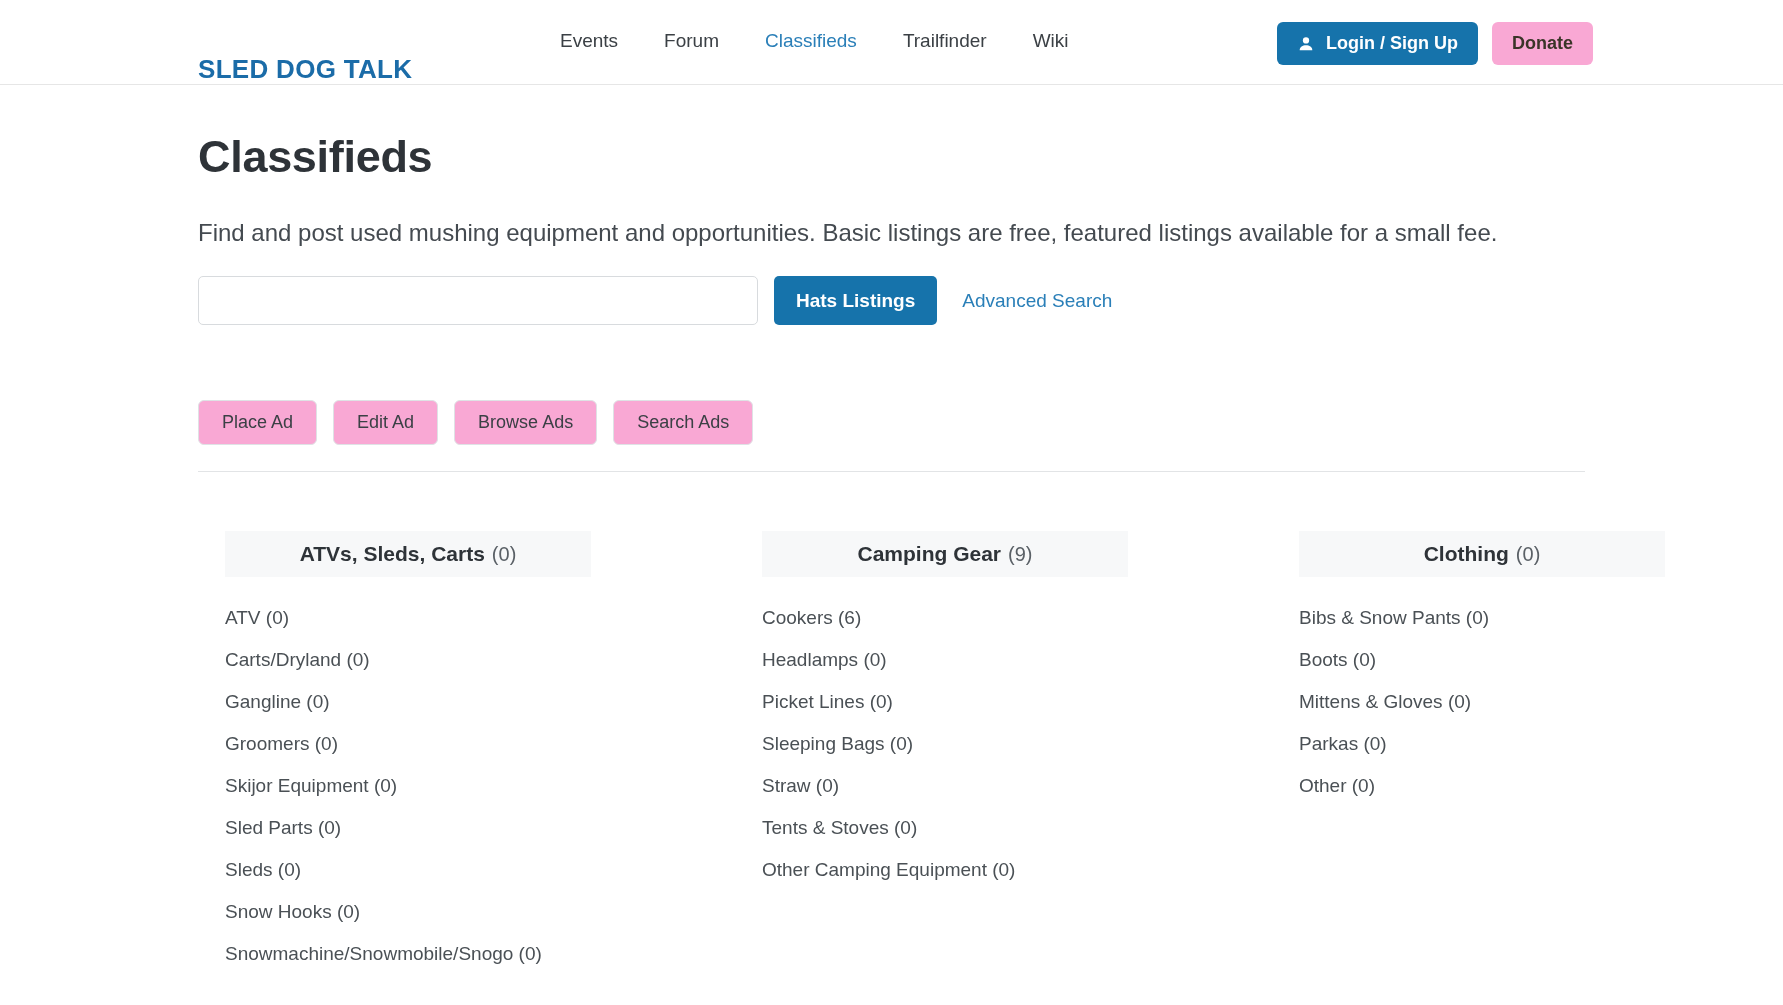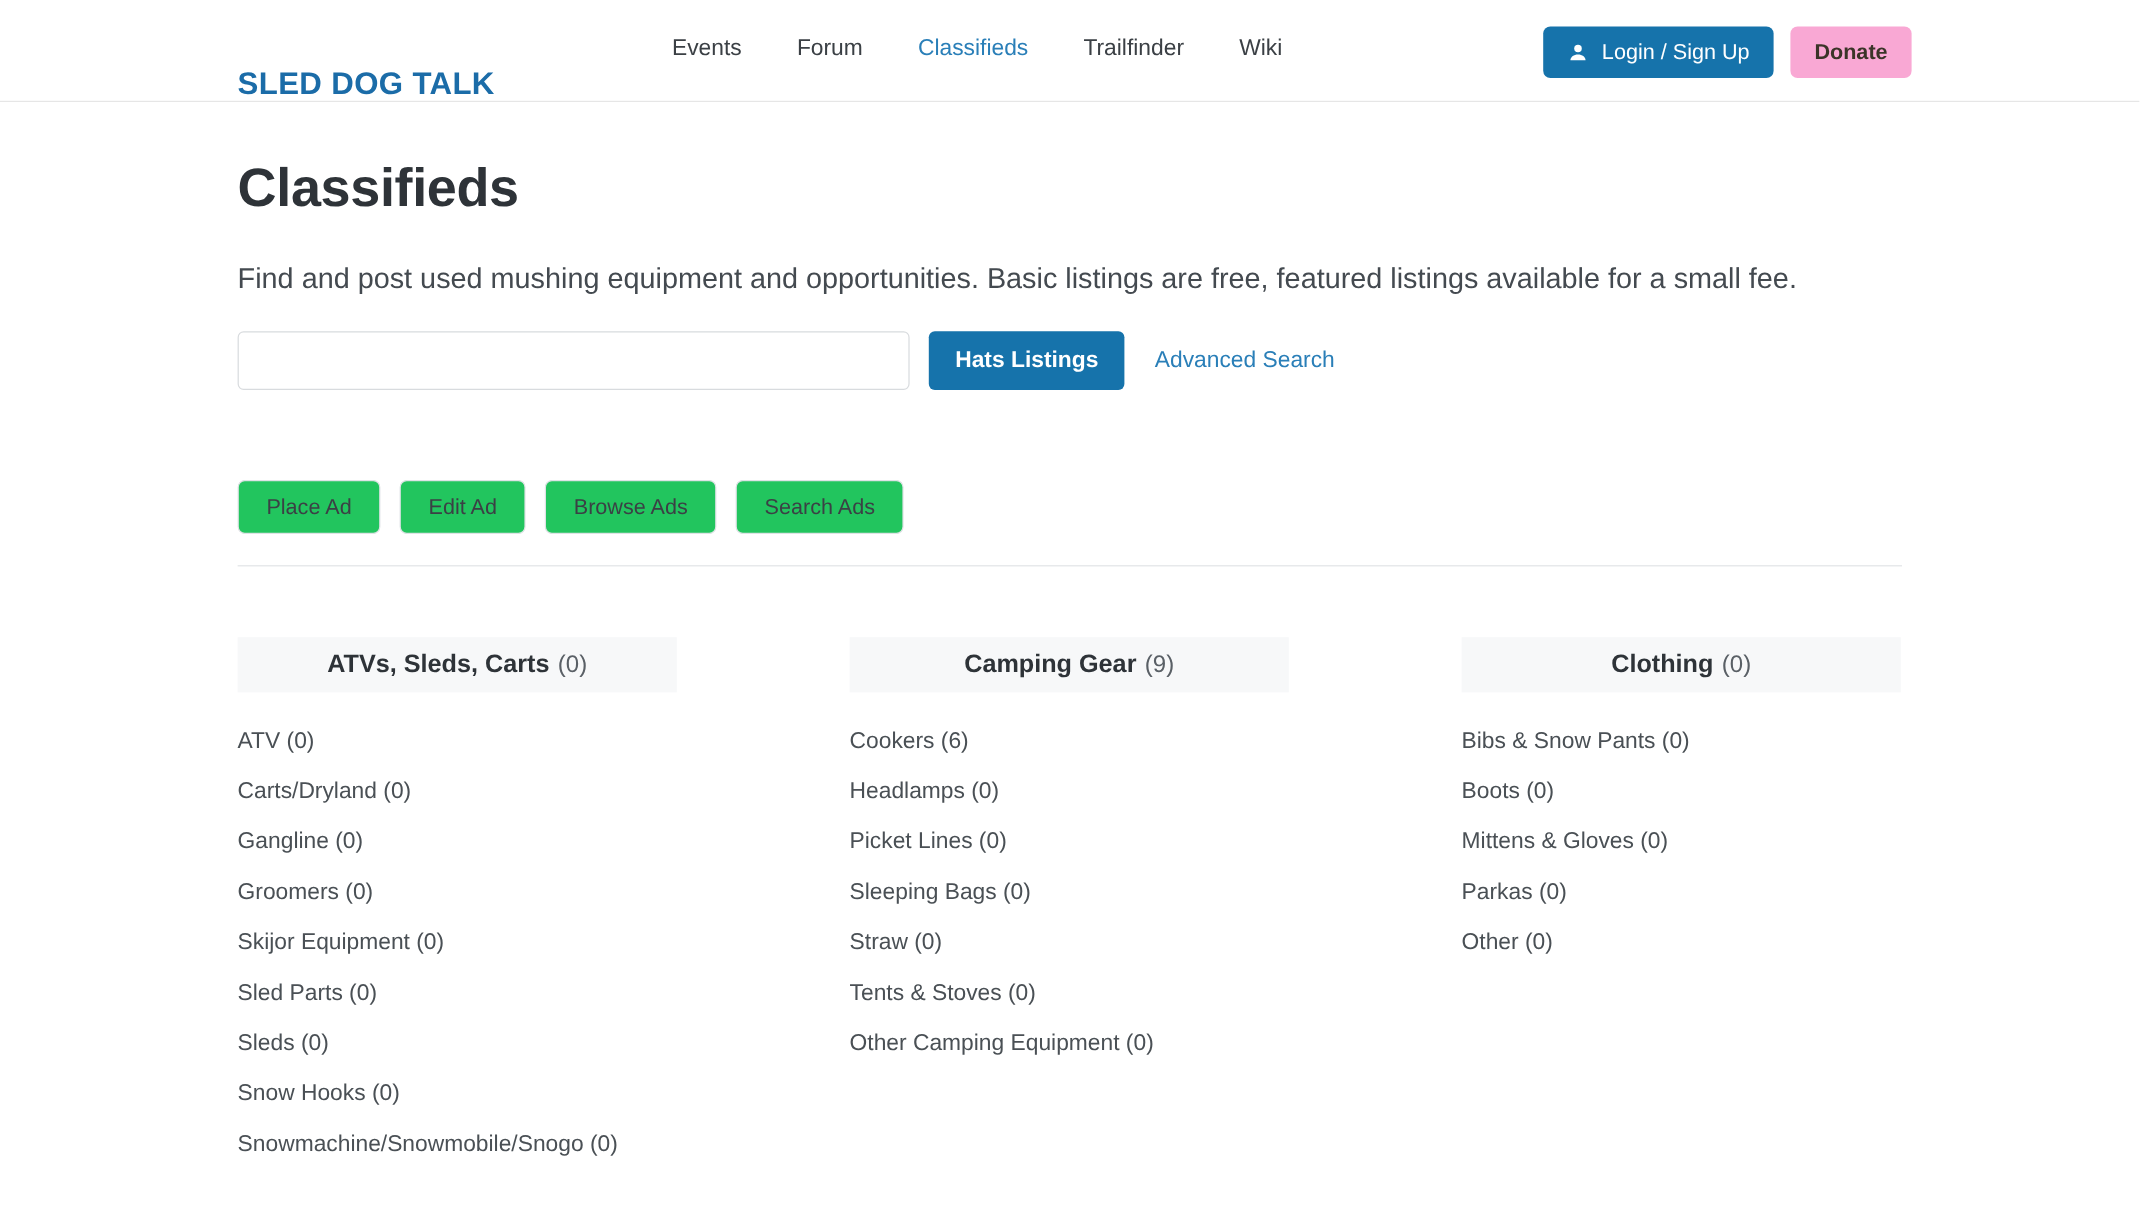--- a/index.html
+++ b/index.html
@@ -64,21 +64,21 @@
     display: flex;
     align-items: center;
     gap: 11px;
     background: #1673ab;
     color: #ffffff;
     border: none;
     border-radius: 6px;
     height: 43px;
     padding: 0 20px;
     font-size: 18px;
-    font-weight: normal;
+    font-weight: bold;
     font-family: "Liberation Sans", sans-serif;
     cursor: pointer;
     white-space: nowrap;
   }
   .person-icon {
     display: inline-flex;
     width: 18px;
     height: 18px;
     flex: none;
   }
@@ -157,21 +157,21 @@
     white-space: nowrap;
   }
 
   
   .action-row {
     display: flex;
     gap: 16px;
     margin-top: 75px;
   }
   .btn-action {
-    background: #22c55e;
+    background: #f9a8d4;
     border: 1px solid #dfe2e5;
     border-radius: 6px;
     height: 45px;
     padding: 0 23px;
     font-size: 18px;
     color: #3b4045;
     font-family: "Liberation Sans", sans-serif;
     cursor: pointer;
     white-space: nowrap;
   }
@@ -182,21 +182,21 @@
     background: #e2e4e6;
     width: 100%;
   }
 
   
   .categories {
     display: flex;
     gap: 144px;
     margin-top: 59px;
   }
-  .cat-col { width: 366px; flex: none; }
+  .cat-col { width: 366px; flex: none; margin-left: 27px; }
   .cat-header {
     background: #f7f8f9;
     height: 46px;
     display: flex;
     align-items: center;
     justify-content: center;
     font-size: 21px;
     font-weight: bold;
     color: #2e3338;
     white-space: nowrap;

